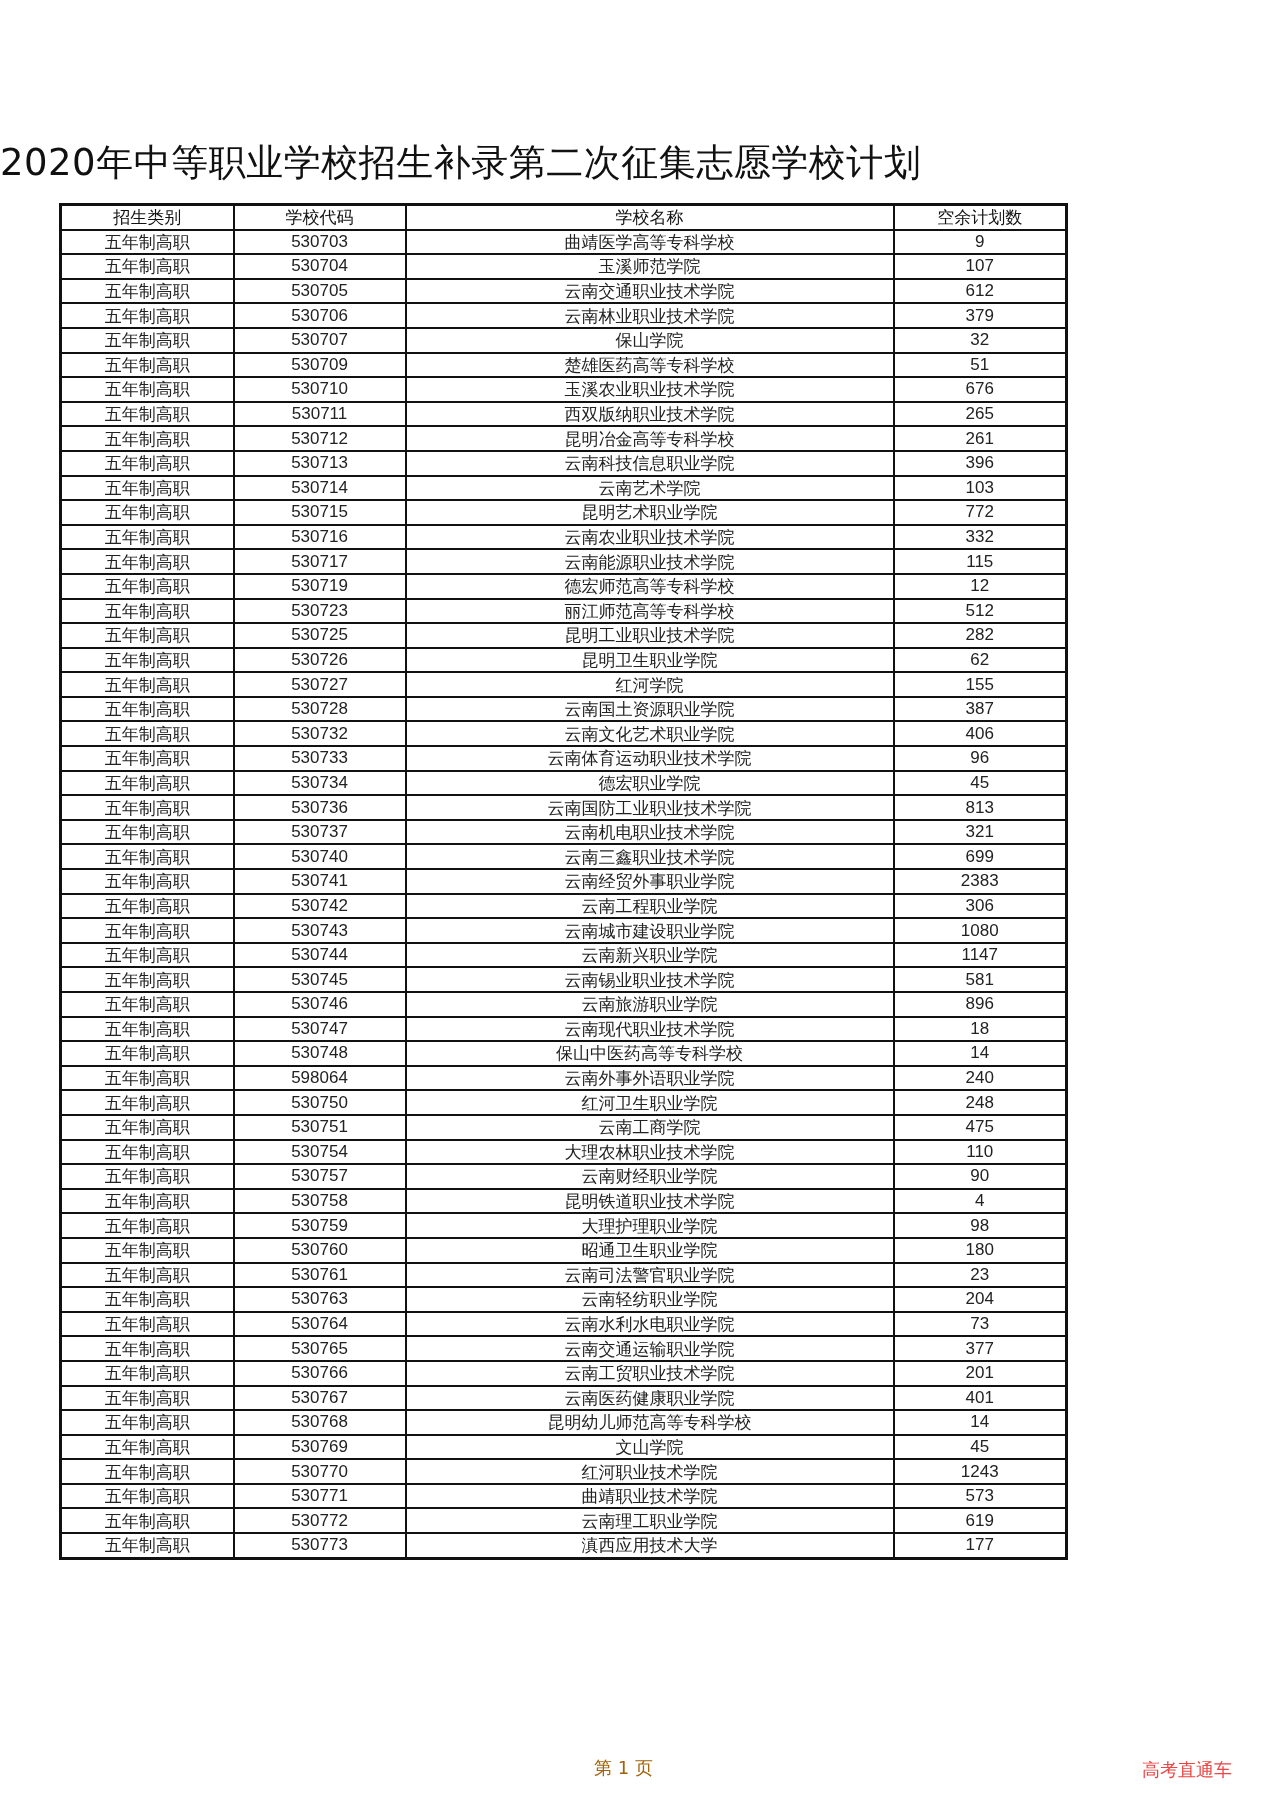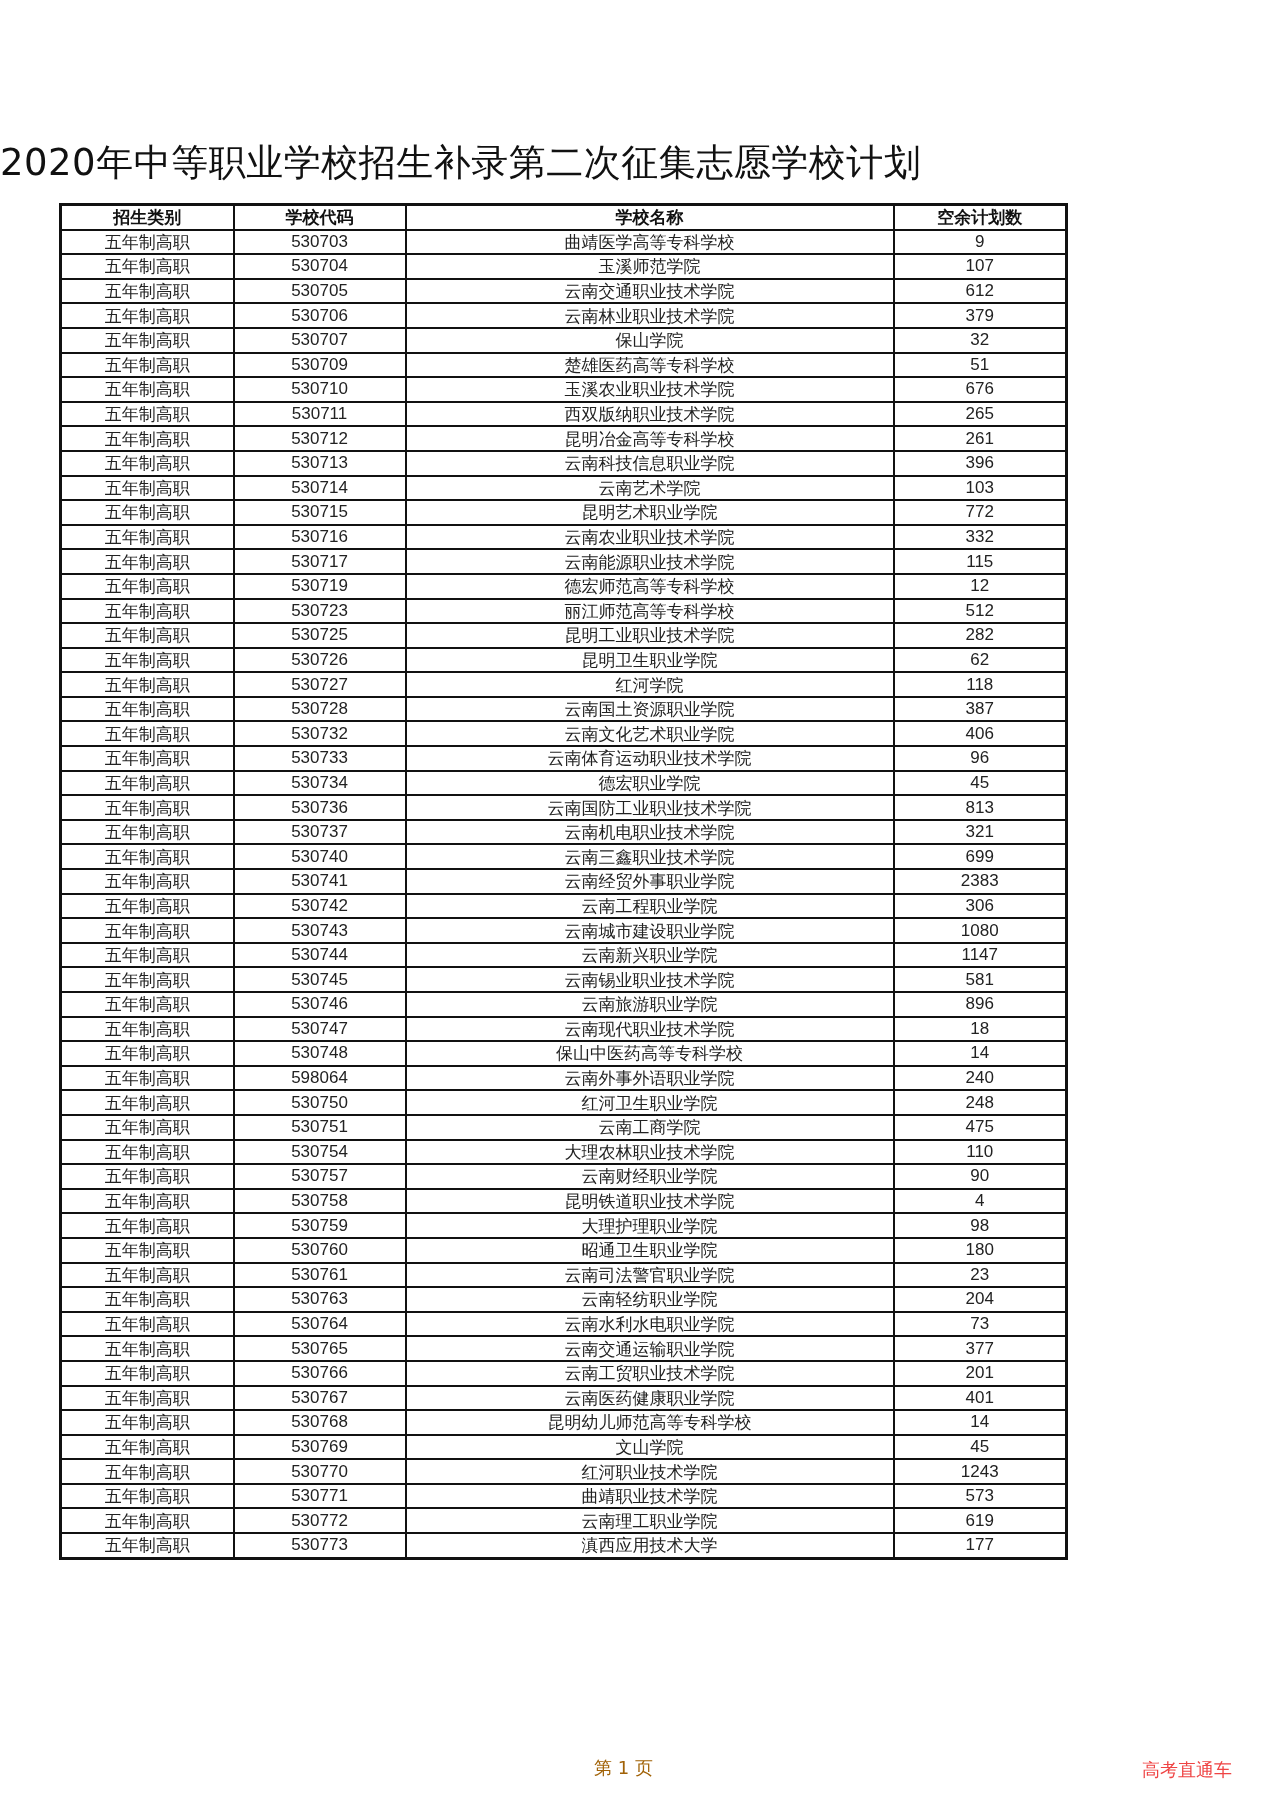--- a/index.html
+++ b/index.html
@@ -9,21 +9,21 @@
            font-size: 37px; line-height: 50px; letter-spacing: 0.5px; color: #111; }
   table.plan { position: absolute; left: 59px; top: 203px; border-collapse: collapse;
                table-layout: fixed; width: 1006px; }
   table.plan col.c1 { width: 173px; }
   table.plan col.c2 { width: 172px; }
   table.plan col.c3 { width: 488px; }
   table.plan col.c4 { width: 173px; }
   table.plan th, table.plan td { border: 2px solid #111; height: 22.6px; padding: 0;
        text-align: center; vertical-align: middle; font-size: 17px; line-height: 22px;
        white-space: nowrap; overflow: hidden; color: #222; }
-  table.plan th { font-weight: bold; font-size: 17px; color: #111; }
+  table.plan th { font-weight: normal; font-size: 17px; color: #111; }
   table.plan { border: 3px solid #111; }
   .num { font-family: "Liberation Sans", sans-serif; font-size: 18px; }
   .footer-page { position: absolute; left: 594px; top: 1756px; font-size: 18px; color: #a16207; }
   .watermark { position: absolute; left: 1142px; top: 1758px; font-size: 18px; color: #ef4444; }
 </style>
 </head>
 <body>
 
 <div class="title">2020年中等职业学校招生补录第二次征集志愿学校计划</div>
 
@@ -148,21 +148,21 @@
       <tr>
         <td>五年制高职</td>
         <td class="num">530726</td>
         <td>昆明卫生职业学院</td>
         <td class="num">62</td>
       </tr>
       <tr>
         <td>五年制高职</td>
         <td class="num">530727</td>
         <td>红河学院</td>
-        <td class="num">118</td>
+        <td class="num">155</td>
       </tr>
       <tr>
         <td>五年制高职</td>
         <td class="num">530728</td>
         <td>云南国土资源职业学院</td>
         <td class="num">387</td>
       </tr>
       <tr>
         <td>五年制高职</td>
         <td class="num">530732</td>

